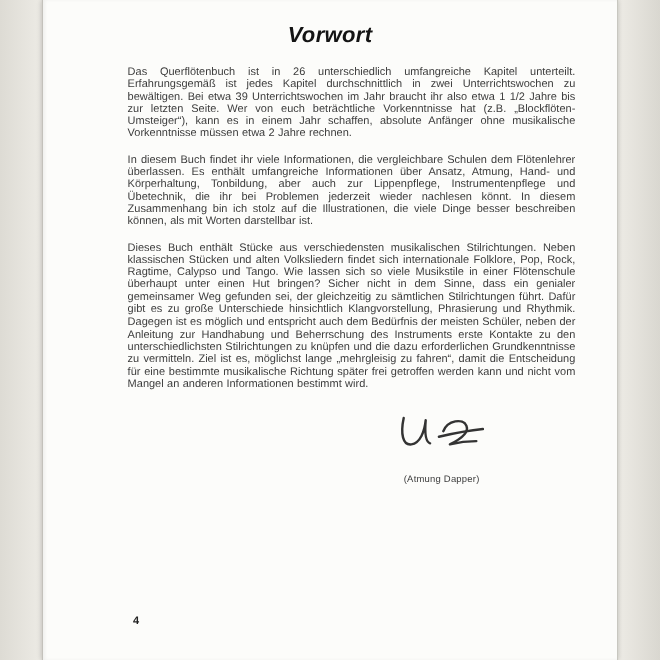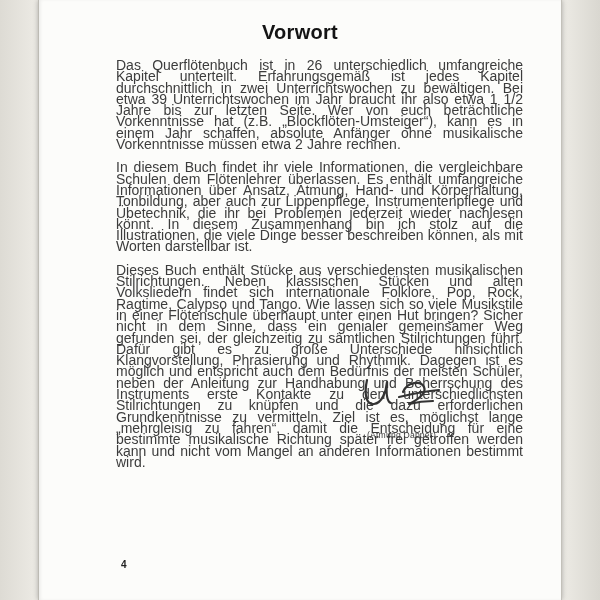--- a/index.html
+++ b/index.html
@@ -30,30 +30,31 @@
     box-sizing: border-box;
   }
   .title {
     margin: 0;
     padding-top: 21px;
     text-align: center;
     font-size: 20px;
     font-weight: bold;
     letter-spacing: 0.3px;
     color: #141414;
+    font-style: italic;
   }
   .text-block {
     position: absolute;
     left: 77px;
     top: 60px;
     width: 407px;
   }
   .text-block p {
     margin: 0 0 12px 0;
-    font-size: 14px;
+    font-size: 10px;
     line-height: 11.3px;
     text-align: justify;
     color: #3c3c3c;
     hyphens: auto;
     -webkit-hyphens: auto;
     word-spacing: 0.3px;
   }
   .sig-area {
     position: absolute;
     left: 295px;

